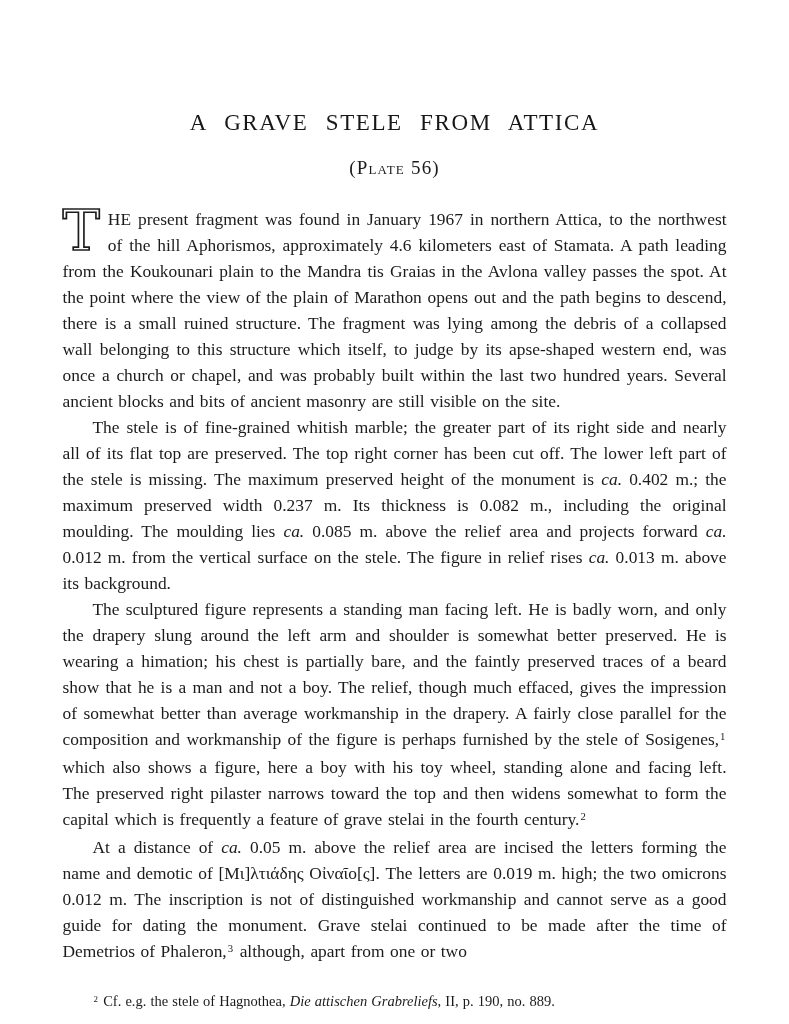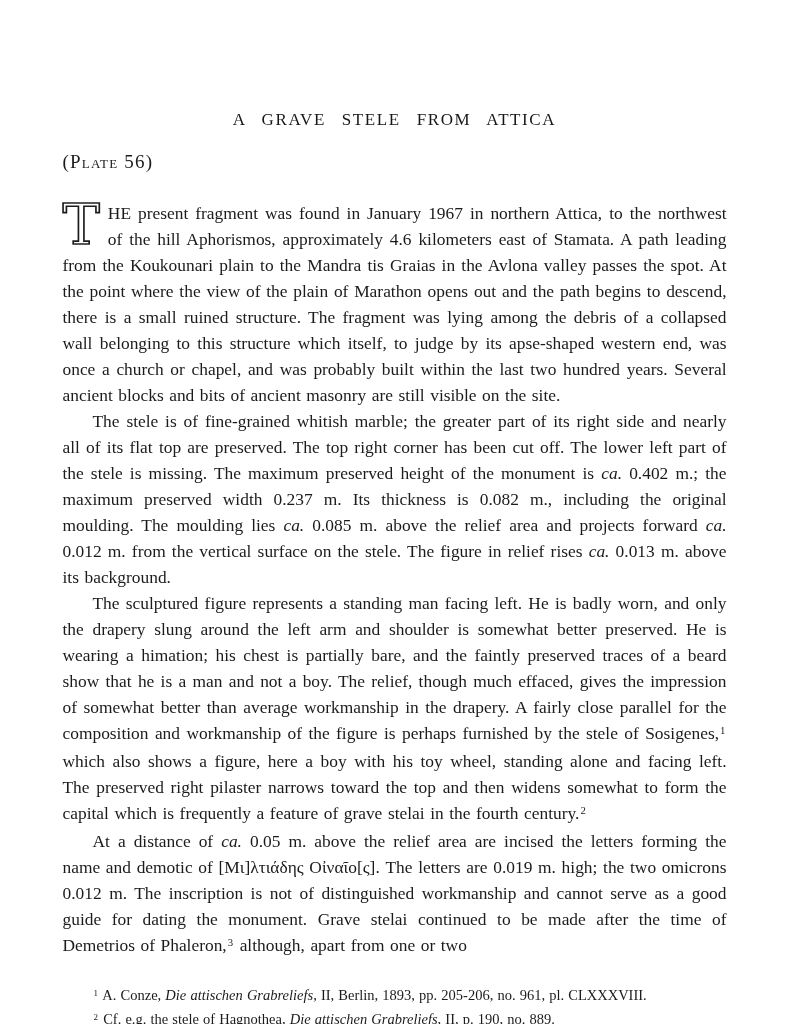--- a/index.html
+++ b/index.html
@@ -14,29 +14,30 @@
   }
   .page {
     width: 664px;
     margin: 0 auto;
     padding-top: 110px;
     color: #1b1b1b;
     font-family: "Liberation Serif", "DejaVu Serif", serif;
   }
   .title {
     margin: 0;
-    font-size: 17px;
+    font-size: 23px;
     font-weight: normal;
     text-align: center;
     letter-spacing: 1.6px;
     word-spacing: 10px;
     color: #171717;
   }
   .plate {
     margin-top: 21px;
+    text-align: center;
     font-variant: small-caps;
     font-size: 19px;
     letter-spacing: 1.2px;
   }
   .body-text {
     margin-top: 27px;
     font-size: 17.4px;
     line-height: 26px;
     text-align: justify;
     word-spacing: 1.2px;
@@ -90,16 +91,15 @@
 <div class="page">
   <h1 class="title">A GRAVE STELE FROM ATTICA</h1>
   <div class="plate">(Plate 56)</div>
   <div class="body-text">
       <p class="para first"><span class="dropcap">T</span><span>HE present fragment was found in January 1967 in northern Attica, to the northwest of the hill Aphorismos, approximately 4.6 kilometers east of Stamata. A path leading from the Koukounari plain to the Mandra tis Graias in the Avlona valley passes the spot.  At the point where the view of the plain of Marathon opens out and the path begins to descend, there is a small ruined structure.  The fragment was lying among the debris of a collapsed wall belonging to this structure which itself, to judge by its apse-shaped western end, was once a church or chapel, and was probably built within the last two hundred years.  Several ancient blocks and bits of ancient masonry are still visible on the site.</span></p>
       <p class="para"><span>The stele is of fine-grained whitish marble; the greater part of its right side and nearly all of its flat top are preserved.  The top right corner has been cut off. The lower left part of the stele is missing.  The maximum preserved height of the monument is </span><span class="it">ca.</span><span> 0.402 m.; the maximum preserved width 0.237 m.  Its thickness is 0.082 m., including the original moulding.  The moulding lies </span><span class="it">ca.</span><span> 0.085 m. above the relief area and projects forward </span><span class="it">ca.</span><span> 0.012 m. from the vertical surface on the stele. The figure in relief rises </span><span class="it">ca.</span><span> 0.013 m. above its background.</span></p>
       <p class="para"><span>The sculptured figure represents a standing man facing left.  He is badly worn, and only the drapery slung around the left arm and shoulder is somewhat better preserved.  He is wearing a himation; his chest is partially bare, and the faintly preserved traces of a beard show that he is a man and not a boy.  The relief, though much effaced, gives the impression of somewhat better than average workmanship in the drapery.  A fairly close parallel for the composition and workmanship of the figure is perhaps furnished by the stele of Sosigenes,</span><span class="fnref">1</span><span> which also shows a figure, here a boy with his toy wheel, standing alone and facing left.  The preserved right pilaster narrows toward the top and then widens somewhat to form the capital which is frequently a feature of grave stelai in the fourth century.</span><span class="fnref">2</span></p>
       <p class="para"><span>At a distance of </span><span class="it">ca.</span><span> 0.05 m. above the relief area are incised the letters forming the name and demotic of [Μι]λτιάδης Οἰναῖο[ς].  The letters are 0.019 m. high; the two omicrons 0.012 m.  The inscription is not of distinguished workmanship and cannot serve as a good guide for dating the monument.  Grave stelai continued to be made after the time of Demetrios of Phaleron,</span><span class="fnref">3</span><span> although, apart from one or two</span></p>
     </div>
   <div class="footnotes">
-      <p class="footnote"><span class="fnref">1</span><span> A. Conze, </span><span class="it">Die attischen Grabreliefs</span><span>, II, Berlin, 1893, pp. 205-206, no. 961, pl. CLXXXVIII.</span></p>
       <p class="footnote"><span class="fnref">2</span><span> Cf. e.g. the stele of Hagnothea, </span><span class="it">Die attischen Grabreliefs</span><span>, II, p. 190, no. 889.</span></p>
     </div>
 </div>
 
 </body></html>

